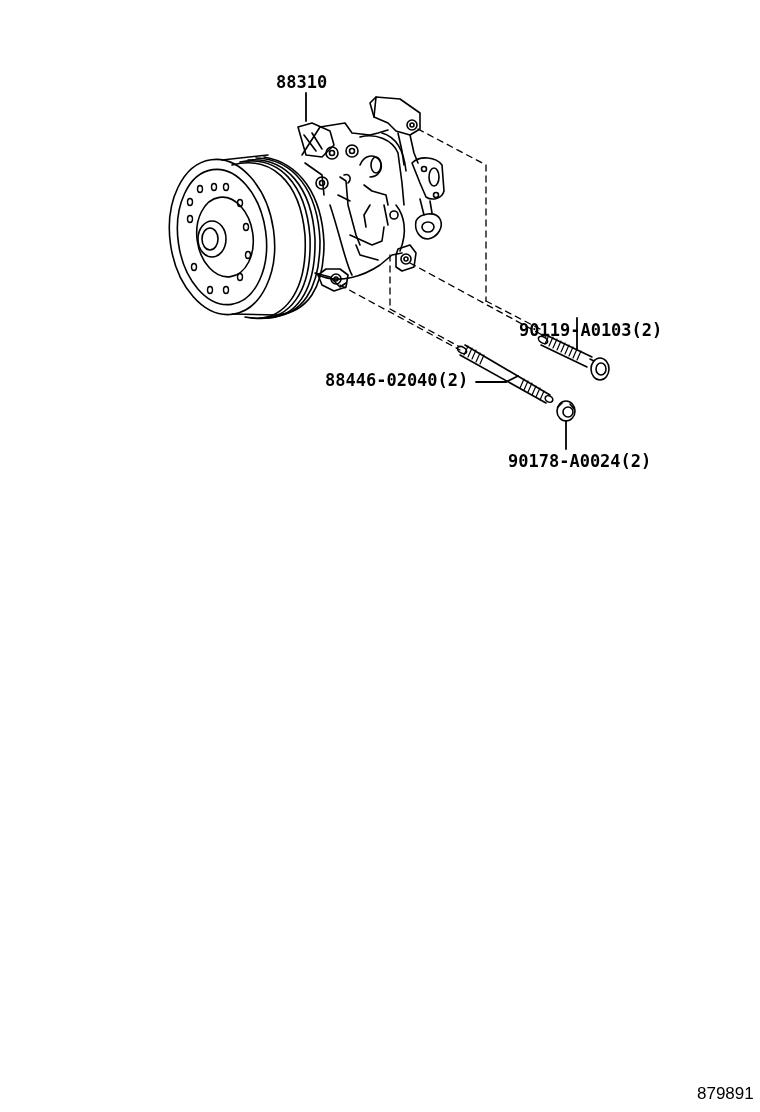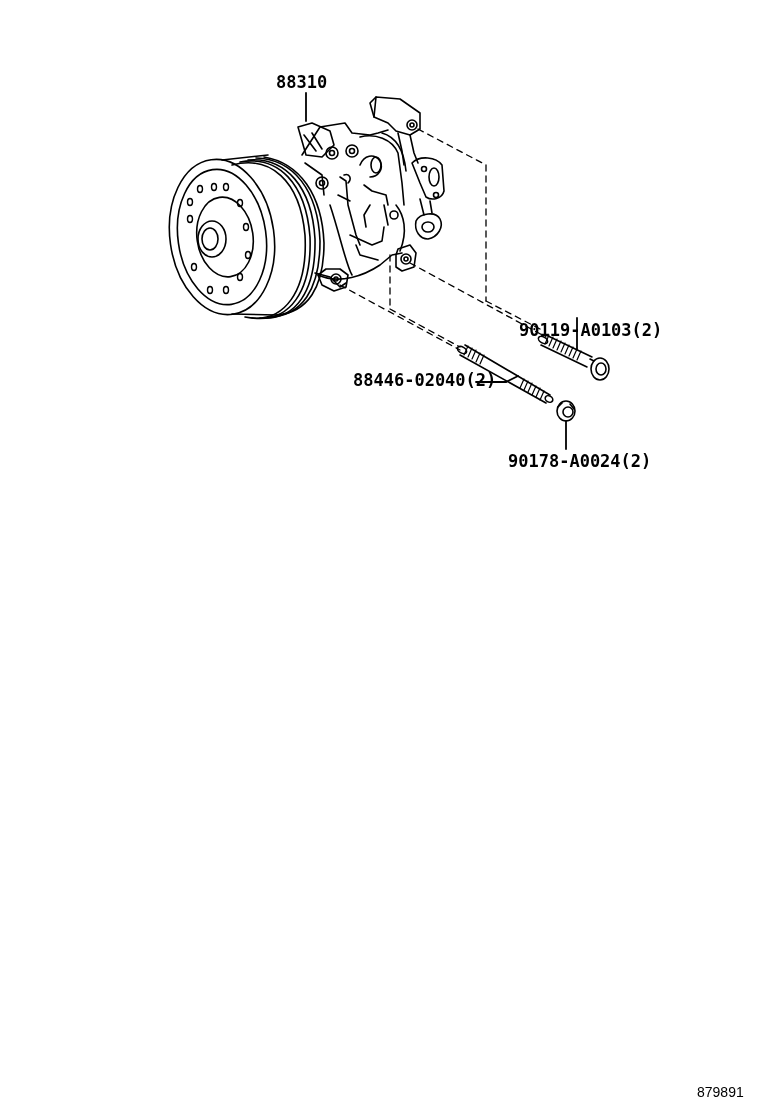--- a/index.html
+++ b/index.html
@@ -25,21 +25,21 @@
       font-family: "DejaVu Sans Mono", "Liberation Mono", monospace;
       font-weight: bold;
       font-size: 17px;
       letter-spacing: 0px;
       white-space: nowrap;
       line-height: 1;
     }
     .diagram-id {
       position: absolute;
       font-family: "Liberation Sans", "DejaVu Sans", sans-serif;
-      font-size: 14px;
+      font-size: 17px;
       white-space: nowrap;
       line-height: 1;
     }
     svg { position: absolute; left: 0; top: 0; }
   </style>
 </head>
 <body>
 
 <div class="canvas">
 
@@ -208,17 +208,17 @@
         <line x1="577" y1="313" x2="577" y2="344"></line>
         <line x1="476" y1="377" x2="506" y2="377"></line>
         <line x1="506" y1="377" x2="518" y2="371"></line>
         <line x1="566" y1="416" x2="566" y2="444"></line>
       </g>
     </g>
   </svg>
 
   <div class="label" style="left:276px; top:69px;">88310</div>
   <div class="label" style="left:519px; top:293px;margin-top:24px;">90119-A0103(2)</div>
-  <div class="label" style="left:325px; top:367px;margin-left:28px;">88446-02040(2)</div>
+  <div class="label" style="left:325px; top:367px;">88446-02040(2)</div>
   <div class="label" style="left:508px; top:448px;text-align:right;">90178-A0024(2)</div>
 
   <div class="diagram-id" style="left:697px; top:1080px;">879891</div>
 </div>
 
 </body></html>

